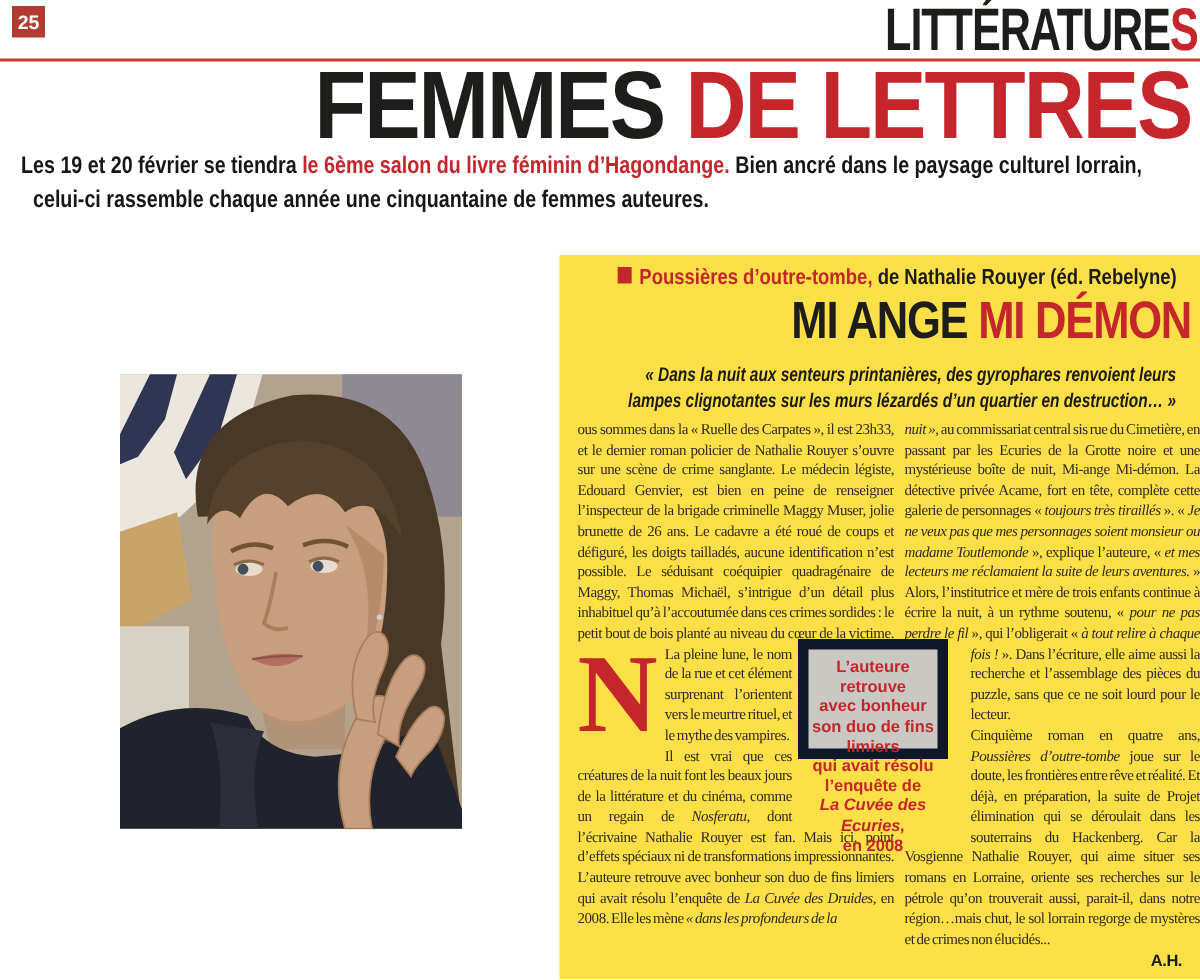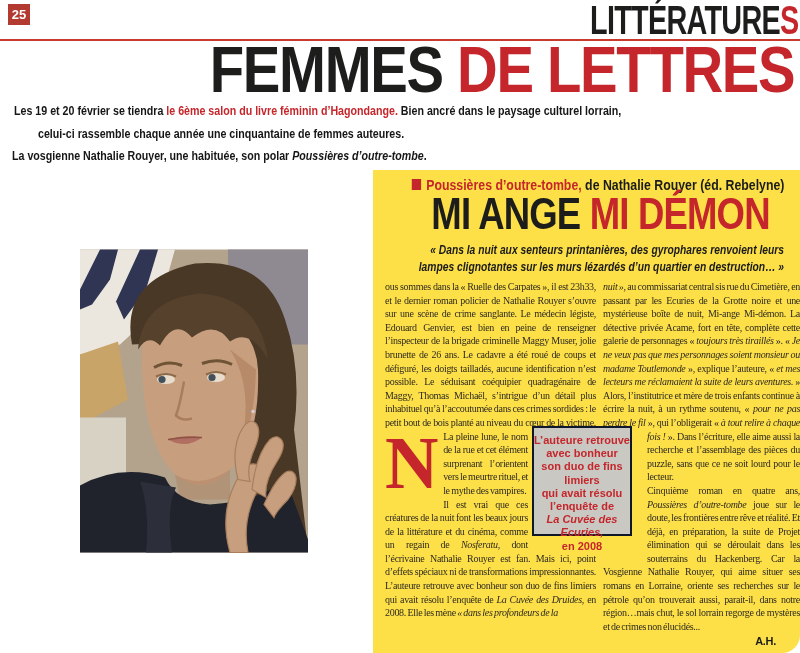--- a/index.html
+++ b/index.html
@@ -1,93 +1,92 @@
 <!DOCTYPE html>
 <html lang="fr"><head>
 <meta charset="utf-8">
 <style>
   html,body{margin:0;padding:0;background:#fff;}
   .page{position:relative;width:800px;height:653px;background:#ffffff;overflow:hidden;
-        font-family:"Liberation Sans",sans-serif;color:#1c1c1c;border-radius:18px;}
+        font-family:"Liberation Sans",sans-serif;color:#1c1c1c;}
 
   
   .pagenum{position:absolute;left:8px;top:4px;width:22px;height:21px;background:#b23a30;
            color:#fff;font-weight:bold;font-size:13px;display:flex;align-items:center;justify-content:center;}
   .section-title{position:absolute;right:2px;top:0;height:40px;line-height:40px;
                  font-weight:bold;font-size:40px;letter-spacing:-1px;color:#1d1d1b;white-space:nowrap;}
   .cx-right{display:inline-block;transform:scaleX(.72);transform-origin:100% 50%;white-space:nowrap;}
   .red{color:#c5262b;}
   .red-rule{position:absolute;left:0;top:39px;width:800px;height:2px;background:#c93a2e;}
   .main-title{position:absolute;right:6px;top:44px;height:52px;line-height:52px;
               font-weight:bold;font-size:64px;letter-spacing:-1.5px;color:#1d1d1b;white-space:nowrap;}
   .mt-cx{display:inline-block;transform:scaleX(.88);transform-origin:100% 50%;white-space:nowrap;}
 
   
-  .intro{position:absolute;left:0;top:100px;width:728px;font-weight:bold;font-size:13px;
+  .intro{position:absolute;left:0;top:100px;width:728px;font-weight:bold;font-size:16px;
          line-height:22.5px;color:#161616;}
   .intro-line{white-space:nowrap;}
   .cx-left{display:inline-block;transform:scaleX(.82);transform-origin:0 50%;white-space:nowrap;}
   .i{font-style:italic;}
   .r{color:#c5262b;}
 
   
   .photo{position:absolute;left:80px;top:249px;width:228px;height:304px;overflow:hidden;}
 
   
   .article{position:absolute;left:373px;top:170px;width:427px;height:483px;background:#fde047;text-decoration:underline;}
   .kicker{position:absolute;right:16px;top:7px;font-weight:bold;font-size:14.5px;white-space:nowrap;color:#1b1b1b;}
   .kicker .cxr{display:inline-block;transform:scaleX(.85);transform-origin:100% 50%;white-space:nowrap;}
   .ksq{display:inline-block;width:11px;height:11px;background:#c5262b;margin-right:6px;}
-  .headline{position:absolute;right:30px;top:20px;height:48px;line-height:48px;font-weight:bold;
-            font-size:44px;letter-spacing:-1px;color:#1d1d1b;white-space:nowrap;}
+  .headline{position:absolute;right:6px;top:20px;height:48px;line-height:48px;font-weight:bold;
+            font-size:35px;letter-spacing:-1px;color:#1d1d1b;white-space:nowrap;}
   .hl-cx{display:inline-block;transform:scaleX(.83);transform-origin:100% 50%;white-space:nowrap;}
   .lead-quote{position:absolute;right:16px;top:72px;width:480px;transform:scaleX(.78);
               transform-origin:100% 0;font-weight:bold;font-style:italic;font-size:13.2px;
               line-height:16.5px;text-align:right;color:#1a1a1a;}
 
   
   .bodytxt{font-family:"Liberation Serif",serif;font-size:10px;letter-spacing:-0.3px;
            word-spacing:-0.8px;line-height:13.6px;text-align:justify;color:#2f2a22;}
   .col1{position:absolute;left:12px;top:110px;width:211px;height:369px;overflow:hidden;}
   .col2{position:absolute;left:230px;top:110px;width:197px;height:369px;overflow:hidden;}
   .f0{float:right;width:0;height:150px;}
   .f1{float:right;clear:right;width:68px;height:114px;}
   .g0{float:left;width:0;height:153px;}
   .g1{float:left;clear:left;width:44px;height:120px;}
   .dropcap{float:left;font-family:"Liberation Serif",serif;font-weight:bold;font-size:74px;
            line-height:58px;color:#c5262b;margin:4px 5px 6px 0;}
   .para{margin:0;}
 
   
-  .pullquote{position:absolute;left:159px;top:256px;width:100px;height:110px;background:#c9c8c3;
-             border:2px solid #0f172a;box-sizing:border-box;text-align:center;
+  .pullquote{position:absolute;left:159px;top:256px;width:100px;height:80px;background:#c9c8c3;
+             border:7px solid #0f172a;box-sizing:border-box;text-align:center;
              font-weight:bold;font-size:11px;line-height:13.2px;color:#c5262b;
              white-space:pre-line;padding-top:6px;}
 
   .signature{text-align:right;font-family:"Liberation Sans",sans-serif;font-weight:bold;
-             font-size:11px;padding-right:24px;margin-top:2px;color:#1b1b1b;}
+             font-size:11px;padding-right:12px;margin-top:2px;color:#1b1b1b;}
 </style>
 </head>
 <body>
 
 <div class="page">
 
   <div class="pagenum">25</div>
   <div class="section-title">
     <span class="cx-right"><span>LITTÉRATURE</span><span class="red">S</span></span>
   </div>
   <div class="red-rule"></div>
   <div class="main-title">
     <span class="mt-cx"><span>FEMMES </span><span class="red">DE LETTRES</span></span>
   </div>
 
   <div class="intro">
     <div class="intro-line" style="padding-left:14px"><span class="cx-left"><span>Les 19 et 20 février se tiendra </span><span class="r">le 6ème salon du livre féminin d’Hagondange.</span><span> Bien ancré dans le paysage culturel lorrain,</span></span></div>
-    <div class="intro-line" style="padding-left:38px"><span class="cx-left"><span>celui-ci rassemble chaque année une cinquantaine de femmes auteures.</span></span></div>
-    <div class="intro-line" style="padding-left:12px"><span class="cx-left"><span>La vosgienne Nathalie Rouyer, une habituée, son polar </span><span class="i">Poussières d’outre-tombe</span><span>.</span></span></div>
+    <div class="intro-line" style="padding-left:22px"><span class="cx-left"><span>celui-ci rassemble chaque année une cinquantaine de femmes auteures.</span></span></div>
   </div>
 
   <div class="photo">
     <svg width="228" height="304" viewBox="0 0 228 303">
       <rect width="228" height="303" fill="#b3a28c"></rect>
       <rect x="148" y="0" width="80" height="95" fill="#8f8a92"></rect>
       <path d="M0,0 L95,0 L78,60 L40,95 L0,105 Z" fill="#ebe7de"></path>
       <path d="M20,0 L38,0 L30,30 L12,55 L0,60 L0,40 Z" fill="#2f3552"></path>
       <path d="M60,0 L78,0 L66,40 L44,70 L36,52 Z" fill="#2f3552"></path>
       <path d="M0,105 L38,92 L48,150 L10,170 L0,168 Z" fill="#c9a468"></path>

